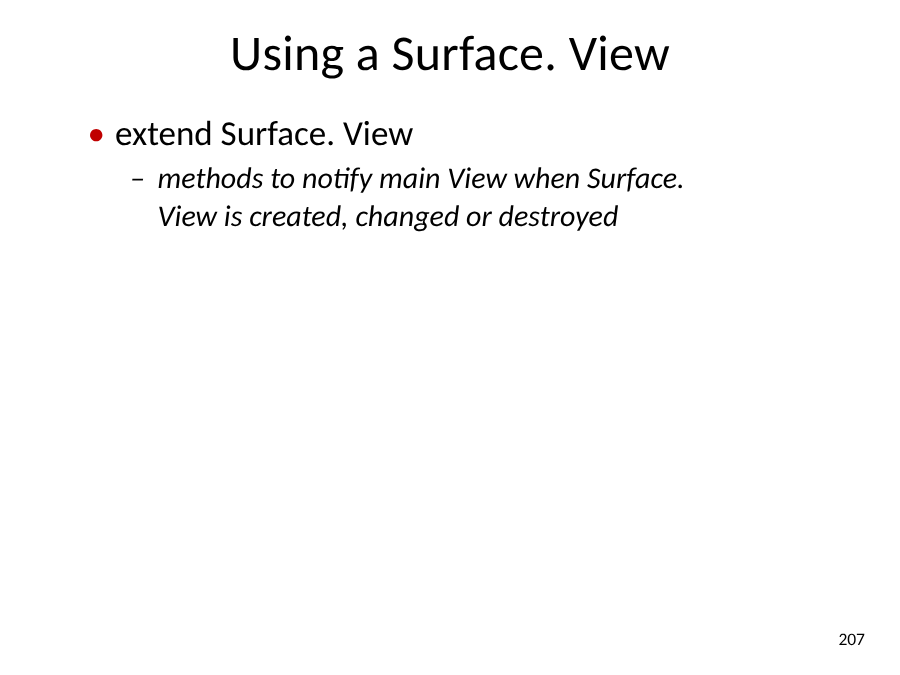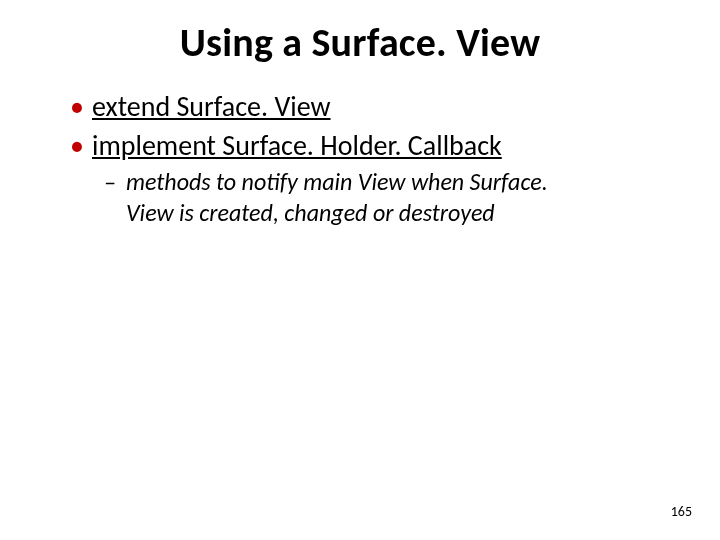--- a/index.html
+++ b/index.html
@@ -13,29 +13,28 @@
     }
     .slide {
       width: 100%;
       height: 100%;
       padding: 18px 48px 0 48px;
       position: relative;
     }
     .title {
       text-align: center;
       font-size: 40px;
-      font-weight: 700;
+      font-weight: 400;
       color: #000;
       margin-bottom: 22px;
       letter-spacing: 0.2px;
     }
     .bullet-list {
       list-style: none;
       padding-left: 22px;
-      text-decoration: underline;
     }
     .bullet-item {
       position: relative;
       font-size: 28px;
       color: #000;
       line-height: 1.25;
       margin-bottom: 4px;
       padding-left: 22px;
     }
     .bullet-item::before {
@@ -77,21 +76,20 @@
     }
   </style>
 </head>
 <body>
 
 <div class="slide">
   <h1 class="title">Using a Surface. View</h1>
 
   <ul class="bullet-list">
     <li class="bullet-item">extend Surface. View</li>
-    <li class="bullet-item">implement Surface. Holder. Callback</li>
   </ul>
 
   <ul class="sub-list">
     <li class="sub-item">methods to notify main View when Surface. View is created, changed or destroyed</li>
   </ul>
 
-  <div class="page-number">165</div>
+  <div class="page-number">207</div>
 </div>
 
 </body></html>

